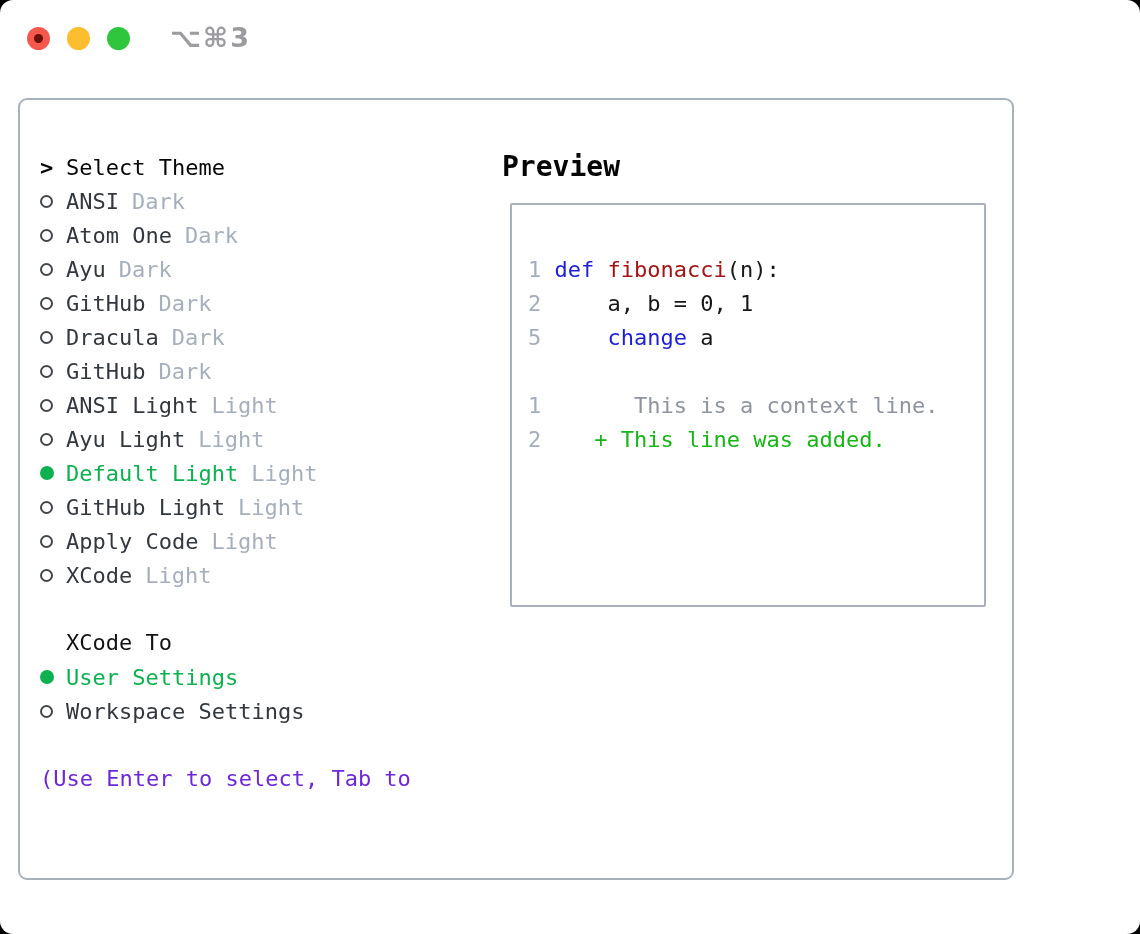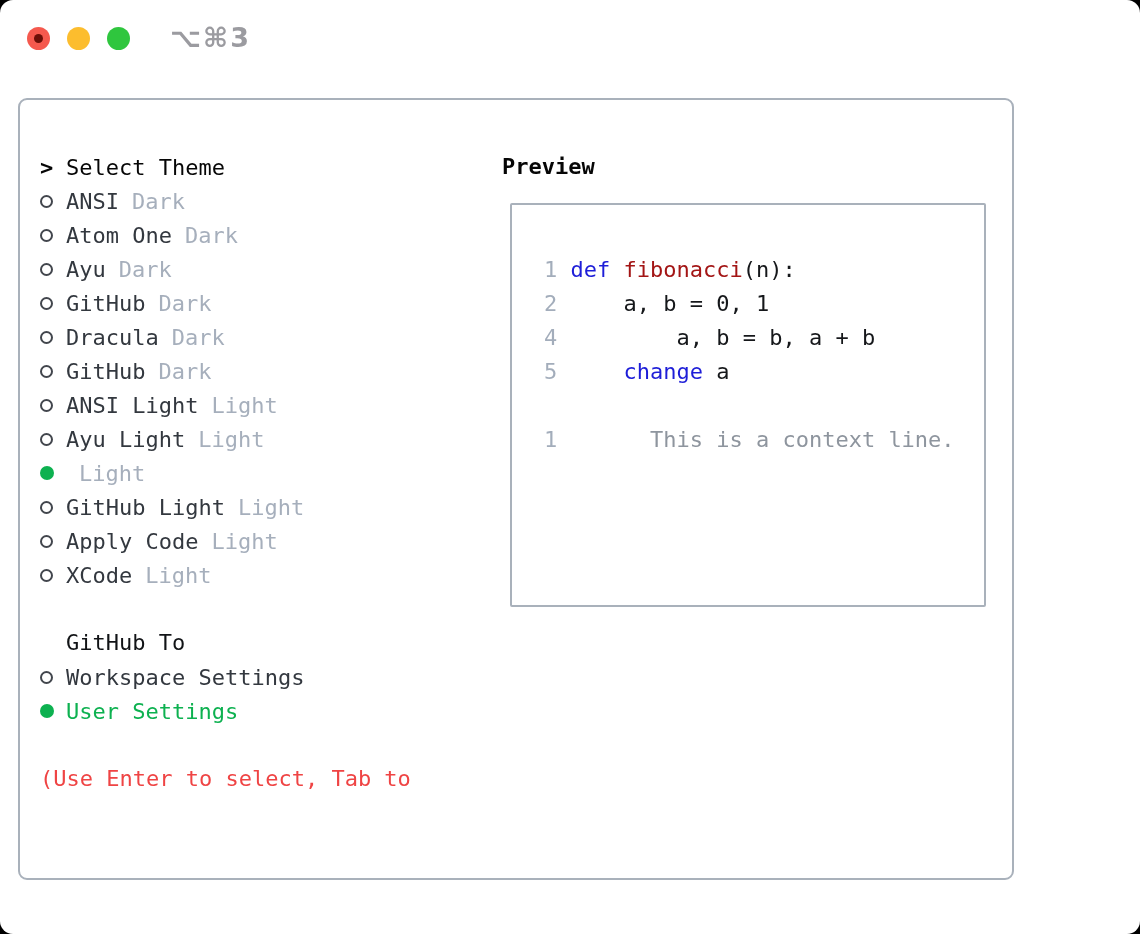--- a/index.html
+++ b/index.html
@@ -32,27 +32,27 @@
   .marker{width:26px;display:flex;align-items:center;flex:none;}
   .cursor{font-weight:bold;color:#060606;}
   .hdr{font-weight:normal;color:#060606;}
   .dot{width:13px;height:13px;border:2.5px solid #42464d;border-radius:50%;display:inline-block;}
   .dot.on{width:14px;height:14px;border:none;background:var(--green);}
   .row-name{color:var(--dark);}
   .row.sel .row-name{color:var(--green);}
   .row-suffix{color:var(--gray);margin-left:13px;}
   .spacer{height:34px;}
   .apply-hdr{height:34px;line-height:34px;padding-left:26px;color:#111316;}
-  .hint{color:#ef4444;line-height:34px;font-size:22px;}
+  .hint{color:#6d28d9;line-height:34px;font-size:22px;}
 
   
   .preview-col{position:absolute;left:482px;top:50px;}
-  .preview-hdr{height:34px;line-height:34px;font-weight:bold;color:#060606;font-size:22px;}
+  .preview-hdr{height:34px;line-height:34px;font-weight:bold;color:#060606;font-size:28px;}
   .preview-box{position:absolute;left:490px;top:103px;width:476px;height:404px;border:2px solid var(--border);border-radius:2px;background:#fff;padding:48px 0 0 16px;}
-  .pline{height:34px;line-height:34px;white-space:pre;font-size:22px;margin-left:16px;}
+  .pline{height:34px;line-height:34px;white-space:pre;font-size:22px;}
   .ln{color:var(--lngray);}
   .tok-keyword{color:var(--kw);}
   .tok-function{color:var(--fn);}
   .tok-plain{color:var(--code);}
   .dtext-context{color:var(--ctx);}
   .dtext-deleted{color:var(--del);}
   .dtext-added{color:var(--add);}
 </style>
 </head>
 <body>
@@ -78,50 +78,50 @@
 
       <div id="theme-items">
           <div class="row"><span class="marker"><span class="dot"></span></span><span class="row-name">ANSI</span><span class="row-suffix">Dark</span></div>
           <div class="row"><span class="marker"><span class="dot"></span></span><span class="row-name">Atom One</span><span class="row-suffix">Dark</span></div>
           <div class="row"><span class="marker"><span class="dot"></span></span><span class="row-name">Ayu</span><span class="row-suffix">Dark</span></div>
           <div class="row"><span class="marker"><span class="dot"></span></span><span class="row-name">GitHub</span><span class="row-suffix">Dark</span></div>
           <div class="row"><span class="marker"><span class="dot"></span></span><span class="row-name">Dracula</span><span class="row-suffix">Dark</span></div>
           <div class="row"><span class="marker"><span class="dot"></span></span><span class="row-name">GitHub</span><span class="row-suffix">Dark</span></div>
           <div class="row"><span class="marker"><span class="dot"></span></span><span class="row-name">ANSI Light</span><span class="row-suffix">Light</span></div>
           <div class="row"><span class="marker"><span class="dot"></span></span><span class="row-name">Ayu Light</span><span class="row-suffix">Light</span></div>
-          <div class="row sel"><span class="marker"><span class="dot on"></span></span><span class="row-suffix">Light</span></div>
+          <div class="row sel"><span class="marker"><span class="dot on"></span></span><span class="row-name">Default Light</span><span class="row-suffix">Light</span></div>
           <div class="row"><span class="marker"><span class="dot"></span></span><span class="row-name">GitHub Light</span><span class="row-suffix">Light</span></div>
           <div class="row"><span class="marker"><span class="dot"></span></span><span class="row-name">Apply Code</span><span class="row-suffix">Light</span></div>
           <div class="row"><span class="marker"><span class="dot"></span></span><span class="row-name">XCode</span><span class="row-suffix">Light</span></div>
         </div>
 
       <div class="spacer"></div>
 
-      <div class="apply-hdr">GitHub To</div>
+      <div class="apply-hdr">XCode To</div>
       <div id="apply-options">
+          <div class="row sel"><span class="marker"><span class="dot on"></span></span><span class="row-name">User Settings</span></div>
           <div class="row"><span class="marker"><span class="dot"></span></span><span class="row-name">Workspace Settings</span></div>
-          <div class="row sel"><span class="marker"><span class="dot on"></span></span><span class="row-name">User Settings</span></div>
         </div>
 
       <div class="spacer"></div>
 
       <div class="hint">(Use Enter to select, Tab to</div>
     </div>
 
     <div class="preview-col">
       <div class="preview-hdr">Preview</div>
     </div>
 
     <div class="preview-box">
       <div id="code-lines">
           <div class="pline"><span class="ln">1</span><span class="tok-plain"> </span><span class="tok-keyword">def</span><span class="tok-plain"> </span><span class="tok-function">fibonacci</span><span class="tok-plain">(n):</span></div>
           <div class="pline"><span class="ln">2</span><span class="tok-plain">     a, b = 0, 1</span></div>
-          <div class="pline"><span class="ln">4</span><span class="tok-plain">         a, b = b, a + b</span></div>
           <div class="pline"><span class="ln">5</span><span class="tok-plain">     </span><span class="tok-keyword">change</span><span class="tok-plain"> a</span></div>
         </div>
       <div class="pline"></div>
       <div id="diff-lines">
           <div class="pline"><span class="ln">1</span><span class="dtext-context">       This is a context line.</span></div>
+          <div class="pline"><span class="ln">2</span><span class="dtext-added">    + This line was added.</span></div>
         </div>
     </div>
 
   </div>
 </div>
 
 </body></html>

